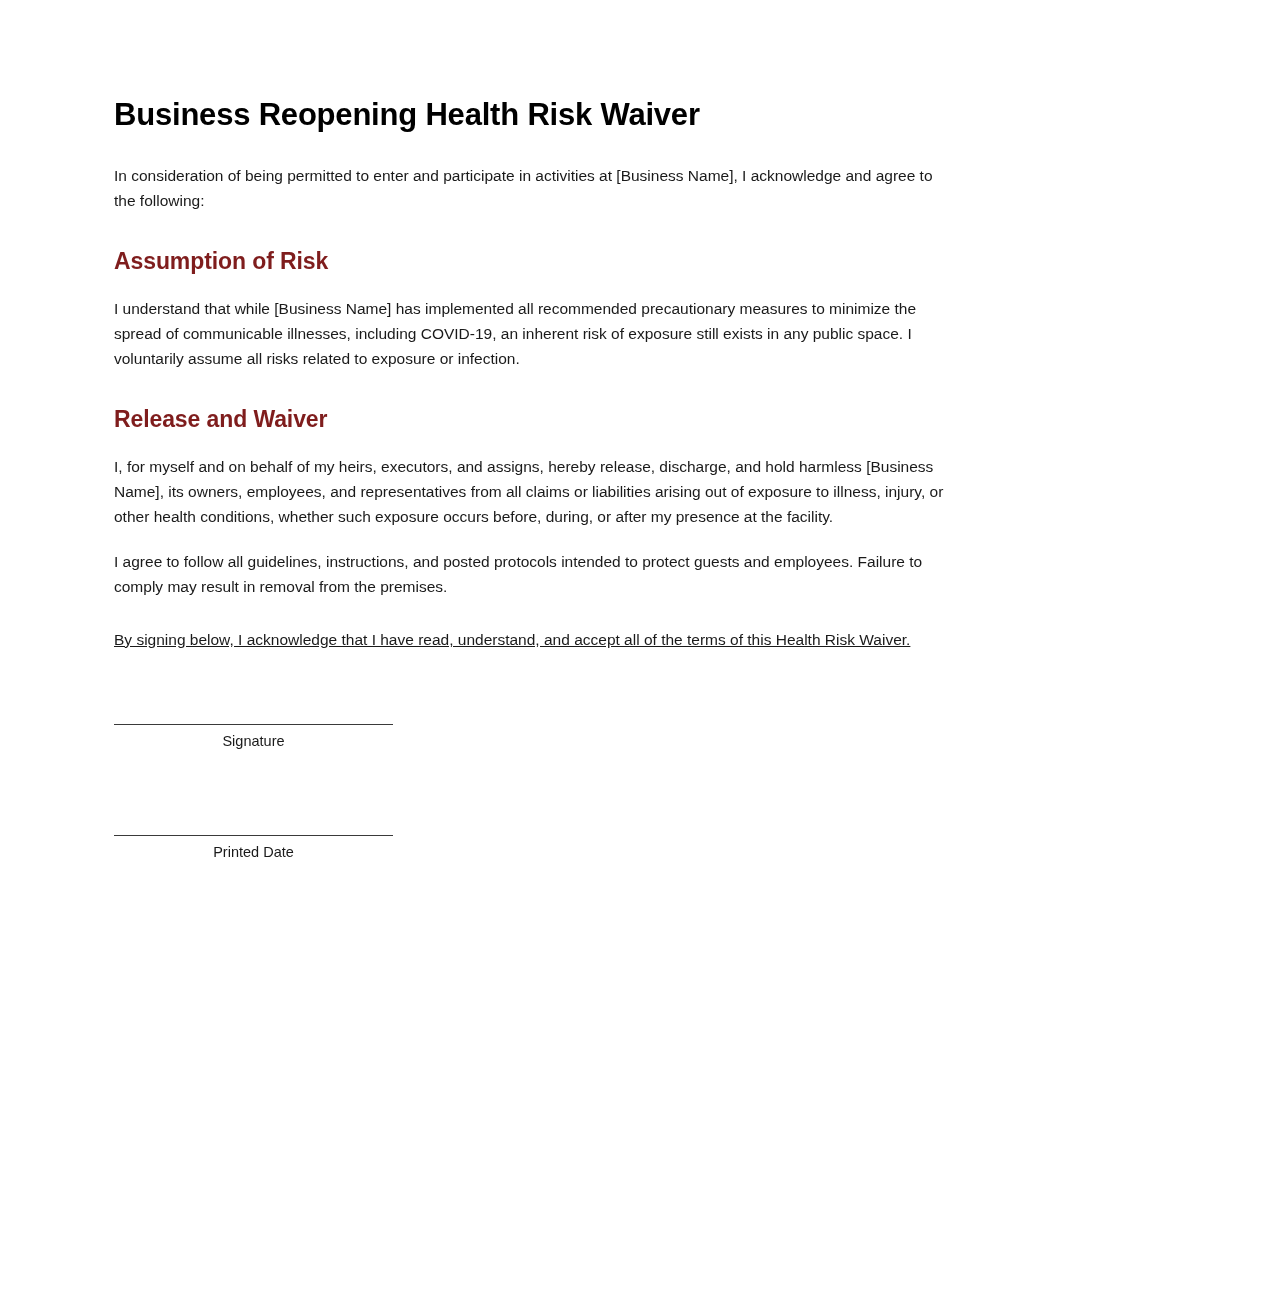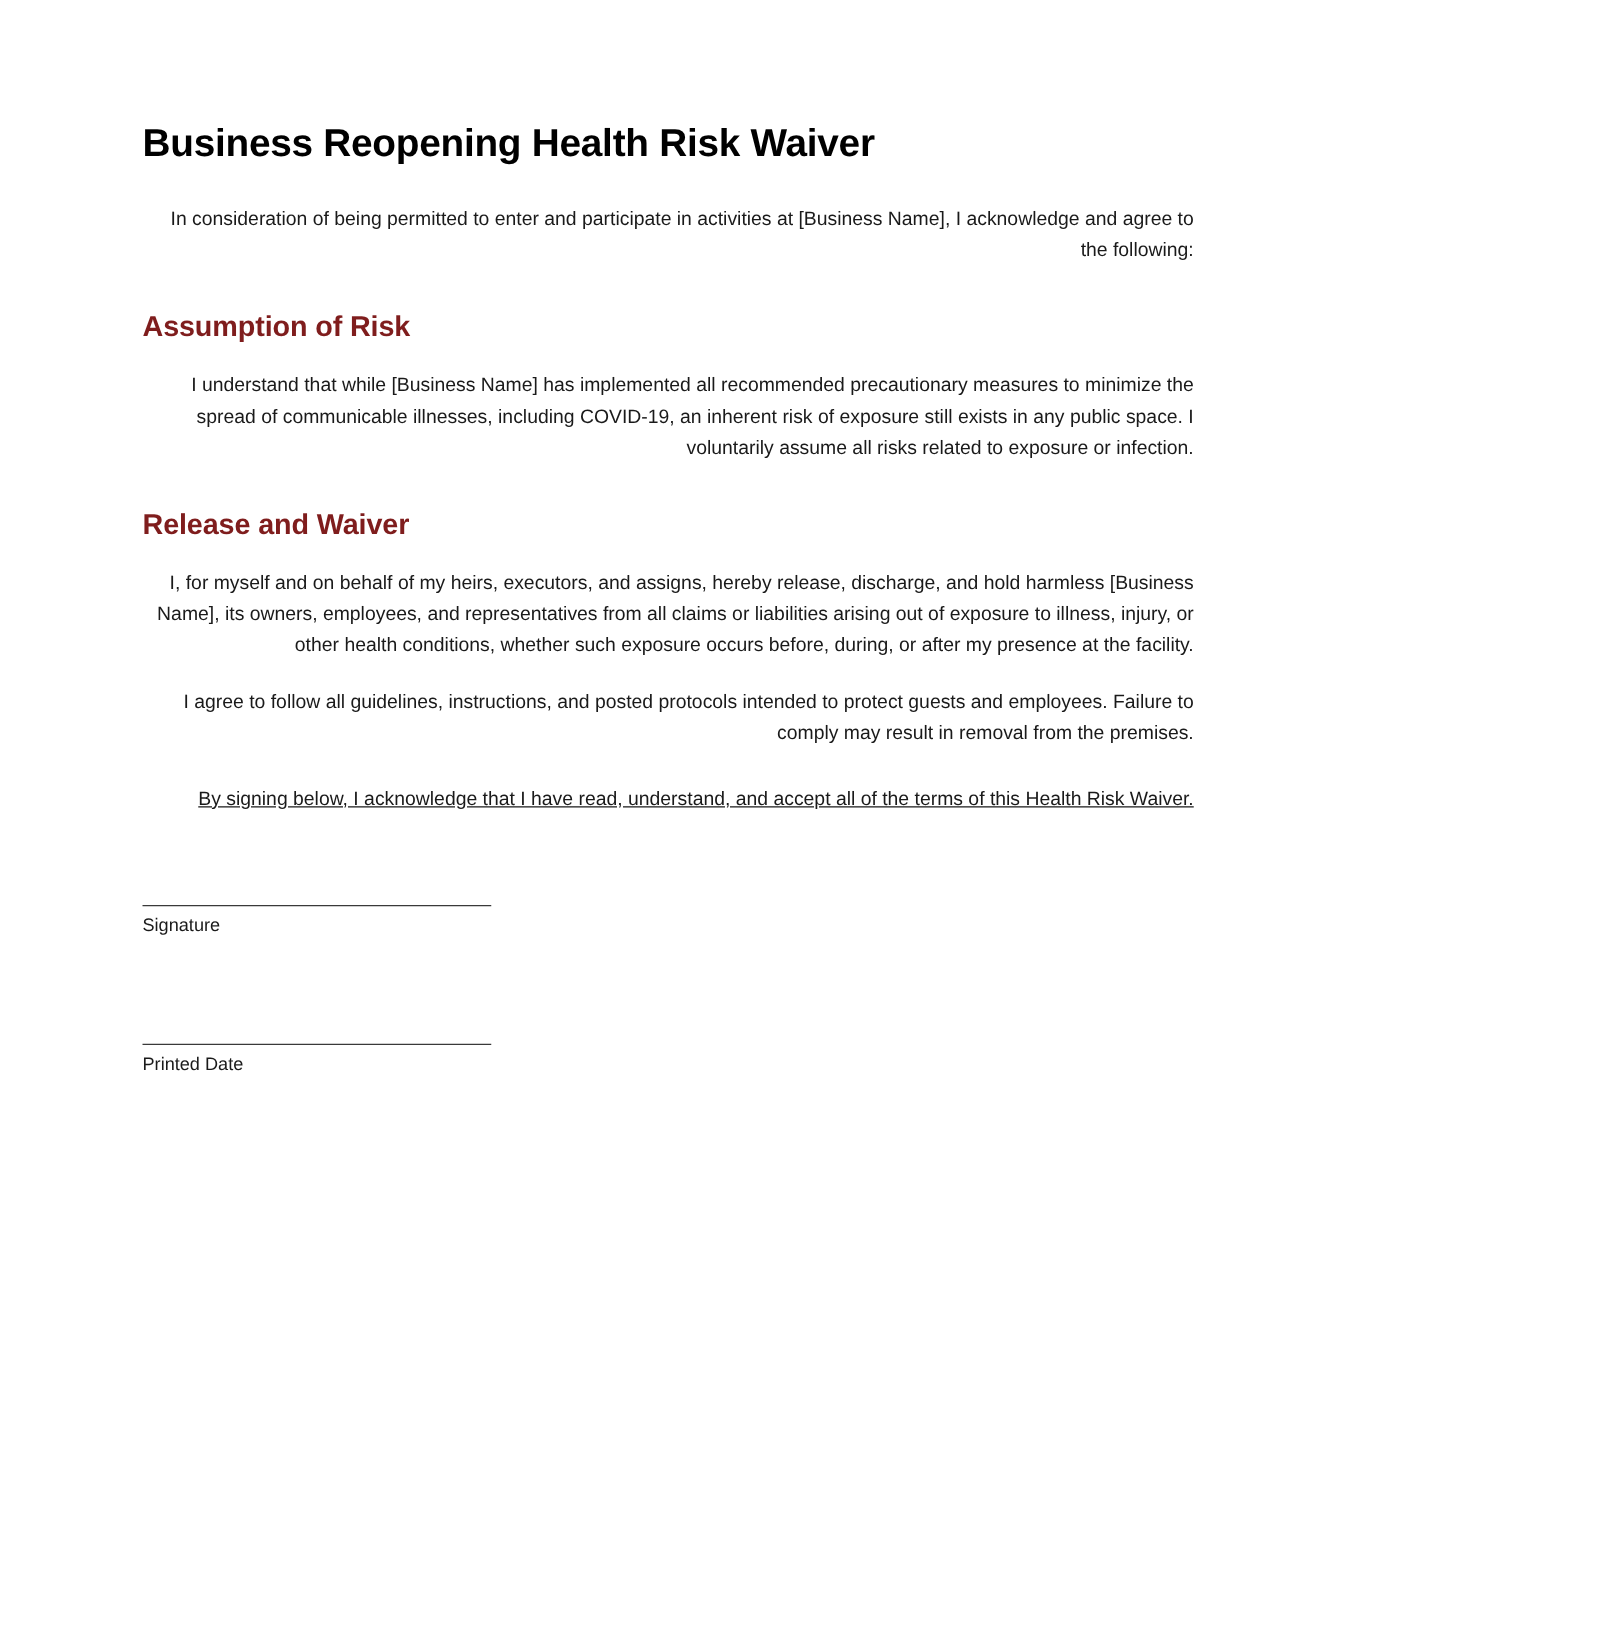--- a/index.html
+++ b/index.html
@@ -37,36 +37,37 @@
     letter-spacing: -0.1px;
     margin: 34px 0 20px 0;
     color: #7f1d1d;
   }
   .para {
     font-size: 15.5px;
     line-height: 25px;
     margin: 0 10px 20px 0;
     color: #1a1a1a;
     max-width: 1049px;
-    text-align: right;
+    text-align: left;
   }
   .para.intro {
     margin-bottom: 0;
   }
   .para.last-ack {
     margin-top: 28px;
     margin-bottom: 0;
     text-decoration: underline;
   }
   .sign-block {
     margin-top: 72px;
   }
   .sign-field {
     width: 279px;
     margin-bottom: 84px;
+    text-align: center;
   }
   .sign-field:last-child {
     margin-bottom: 0;
   }
   .sign-rule {
     width: 279px;
     height: 0;
     border-top: 1px solid #3a3a3a;
     margin: 0 0 6px 0;
   }

